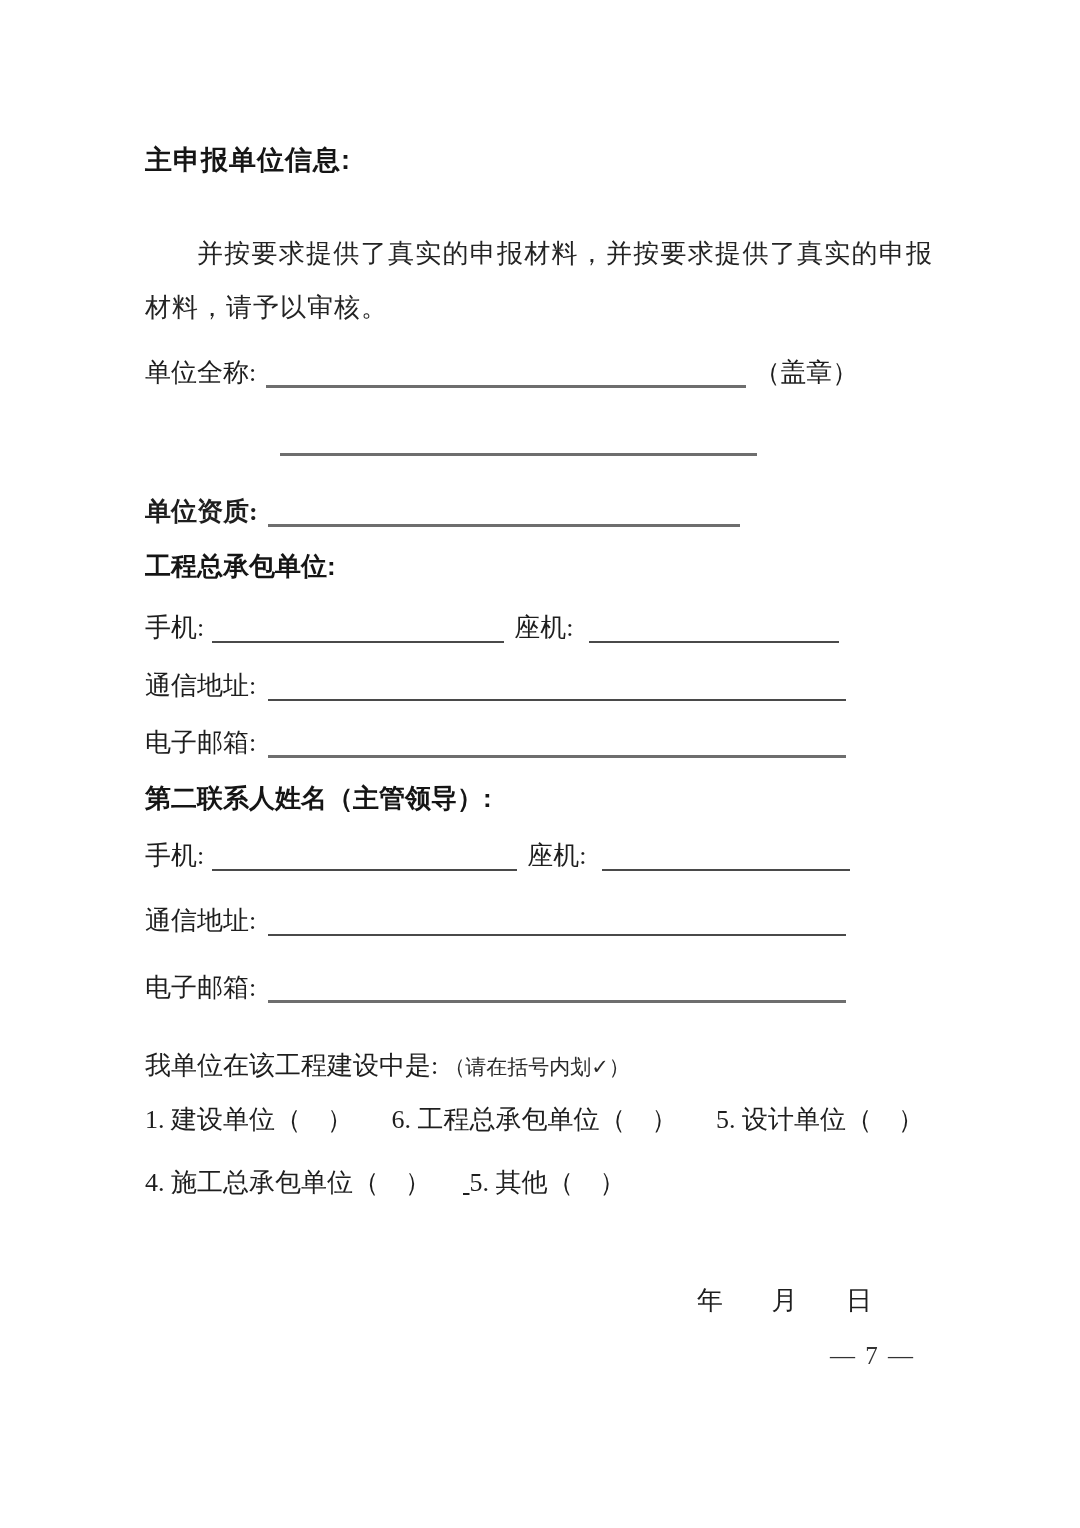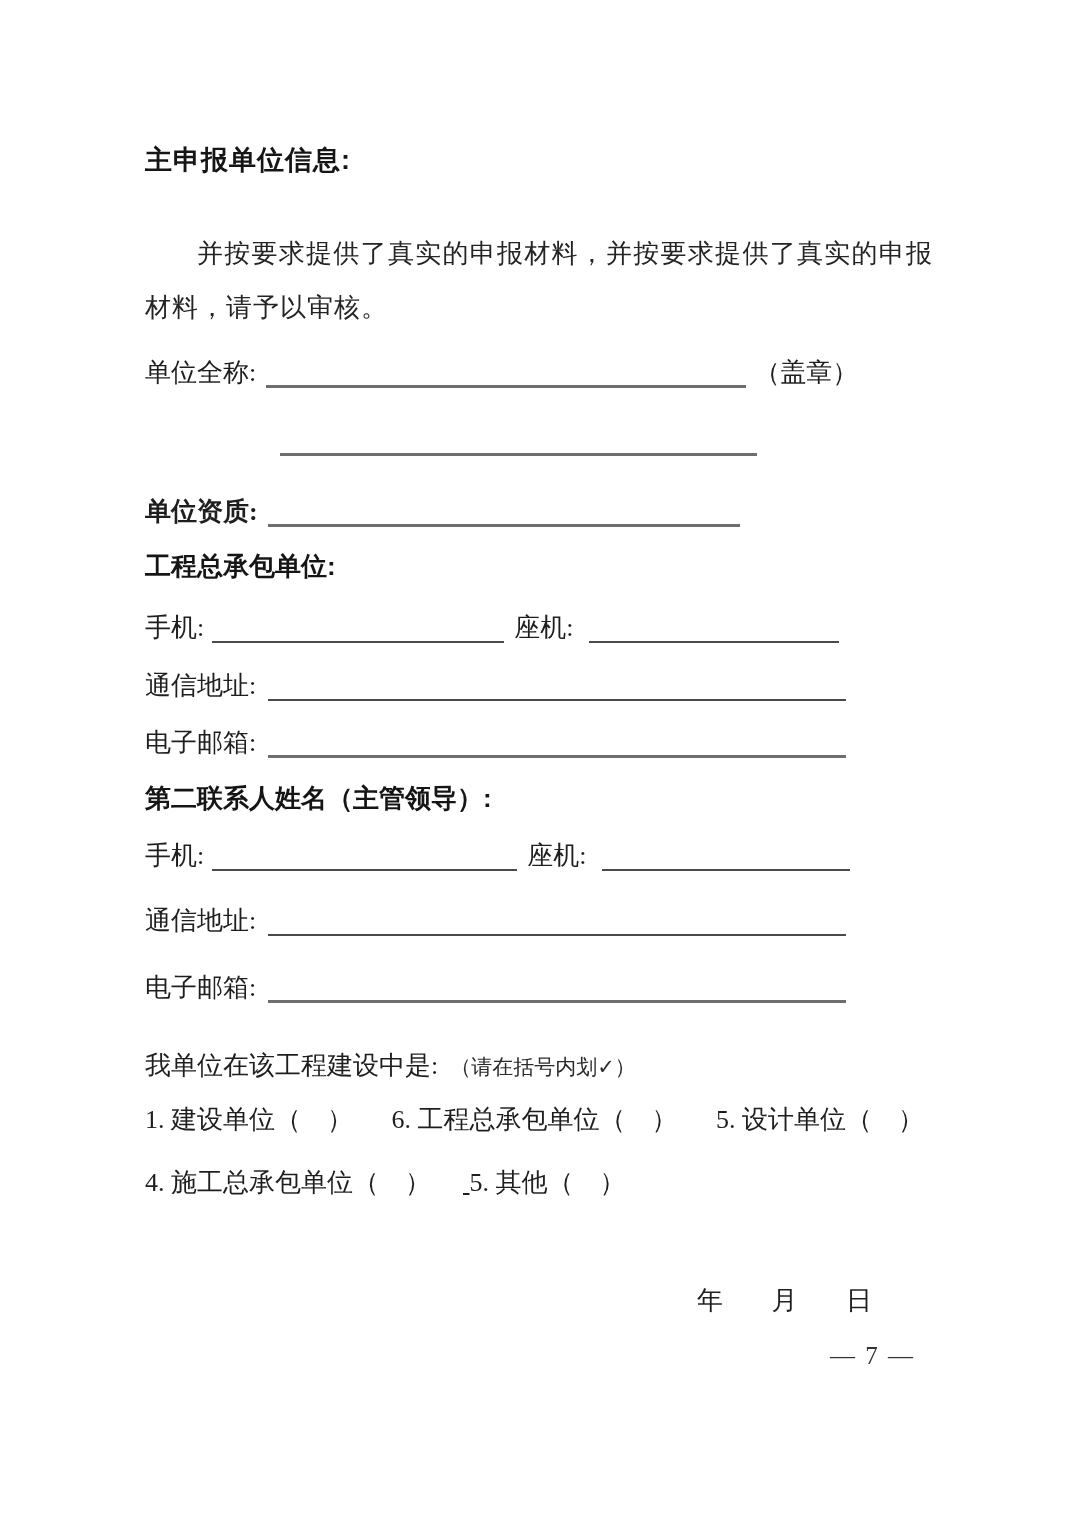--- a/index.html
+++ b/index.html
@@ -29,21 +29,21 @@
   .ml12{margin-left:12px;}  .ml16{margin-left:16px;}
   .w-name{width:480px;}  .w-qual{width:472px;}
   .w-mob1{width:292px;}  .w-land1{width:250px;}
   .w-mob2{width:305px;}  .w-land2{width:248px;}
   .w-wide{width:578px;}
   .ul-cont{
     position:absolute;left:280px;top:421px;width:477px;height:32px;
     border-bottom:3px solid #6e6e6e;
   }
   .seal{margin-left:8px;margin-top:9px;}
-  .note{font-size:21px;color:#2a2a2a;margin-left:12px;}
+  .note{font-size:21px;color:#2a2a2a;margin-left:6px;}
   .opt{display:inline-block;margin-right:32px;}
   .opt:last-child{margin-right:0;}
   .date-ch{display:inline-block;margin-right:42px;}
   .date-ch:last-child{margin-right:0;}
   .pagenum{
     position:absolute;left:830px;top:1342px;font-size:25px;
     color:#333;letter-spacing:2px;
   }
 </style>
 </head>

